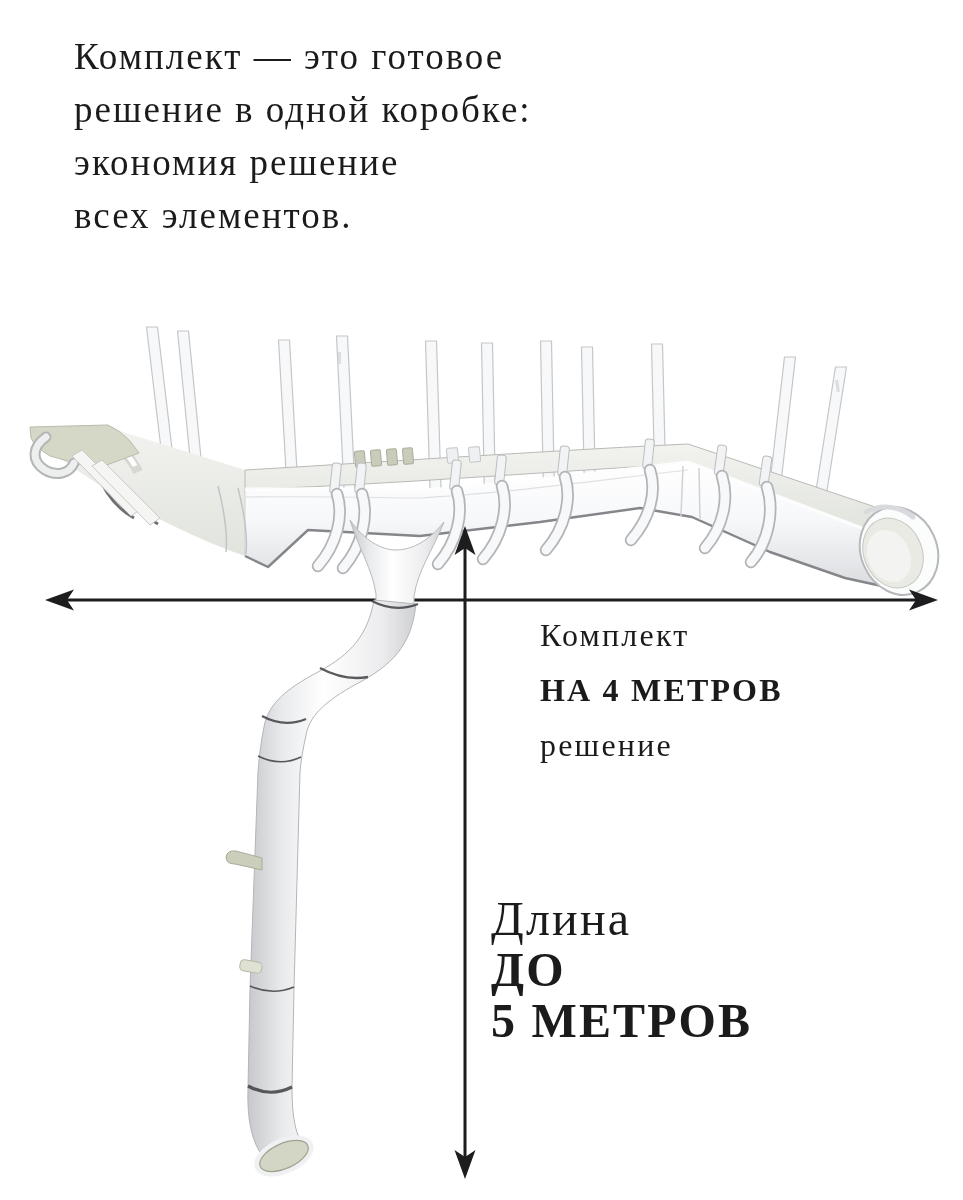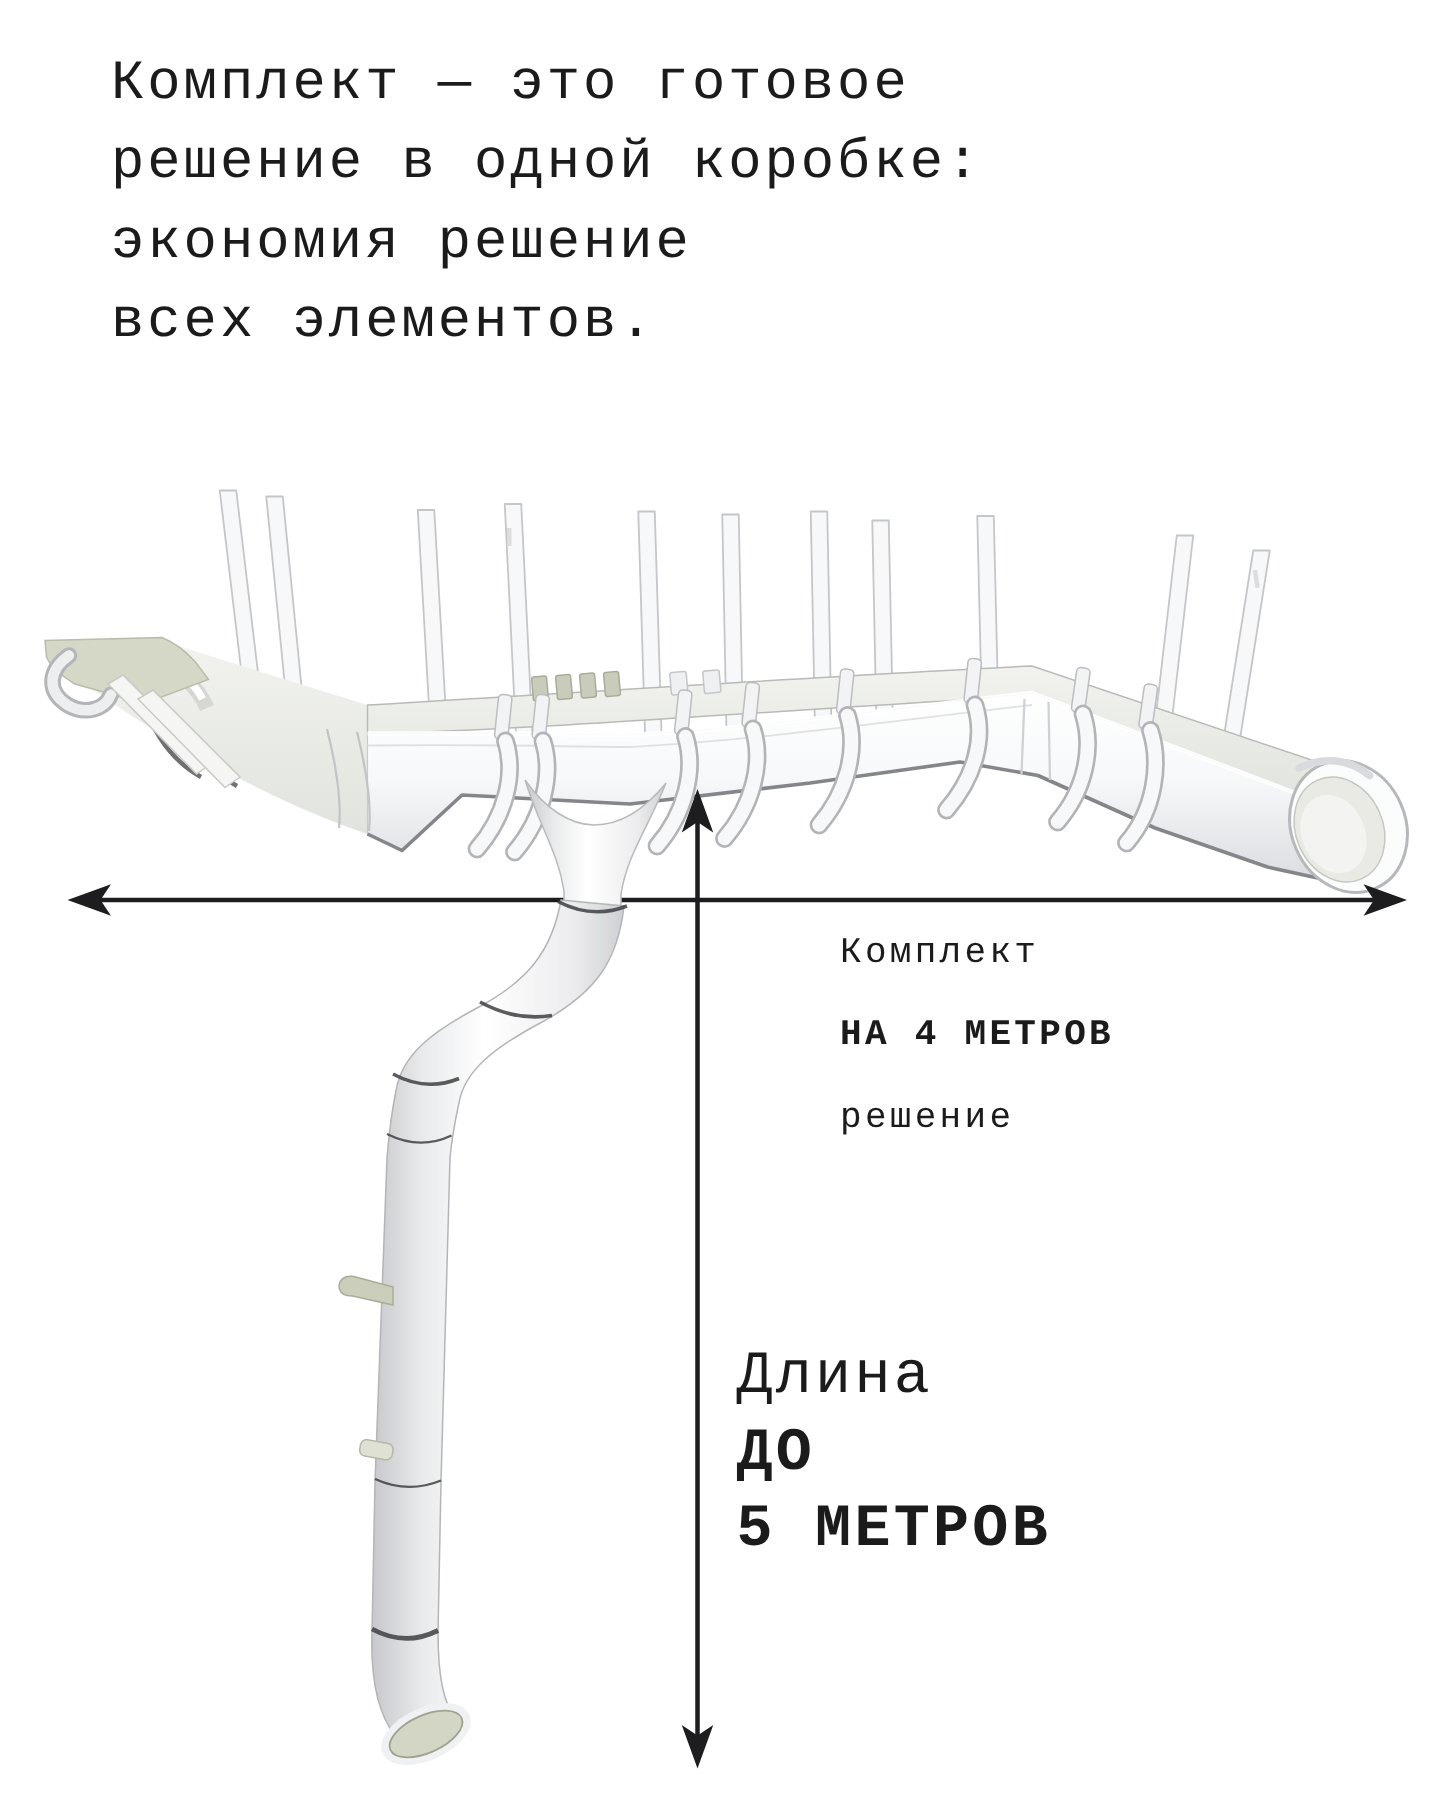--- a/index.html
+++ b/index.html
@@ -1,33 +1,33 @@
 <!DOCTYPE html>
 <html><head>
 <meta charset="utf-8">
 <style>
   html,body{margin:0;padding:0;background:#ffffff;}
   .canvas{
     position:relative;width:963px;height:1200px;background:#ffffff;overflow:hidden;
-    font-family:Liberation Mono, monospace;color:#1b1b1c;
+    font-family:Liberation Serif, serif;color:#1b1b1c;
   }
   .intro{
     position:absolute;left:74px;top:30px;
     font-size:37px;line-height:53px;letter-spacing:2px;font-weight:400;
   }
   .intro span{display:block;white-space:nowrap;}
   .illustration-svg{position:absolute;left:0;top:0;width:963px;height:1200px;}
   .dim-label span{display:block;white-space:nowrap;}
   .dim-h{
-    position:absolute;left:560px;top:608px;
-    font-size:24px;line-height:55px;letter-spacing:2.2px;
+    position:absolute;left:540px;top:608px;
+    font-size:32px;line-height:55px;letter-spacing:2.2px;
   }
   .dim-v{
     position:absolute;left:491px;top:893px;
-    font-size:40px;line-height:51px;letter-spacing:2.2px;
+    font-size:48px;line-height:51px;letter-spacing:2.2px;
   }
   .bold{font-weight:700;}
 </style>
 </head>
 <body>
 
 <div class="canvas">
 
   <div class="intro">
     <span>Комплект — это готовое</span>

